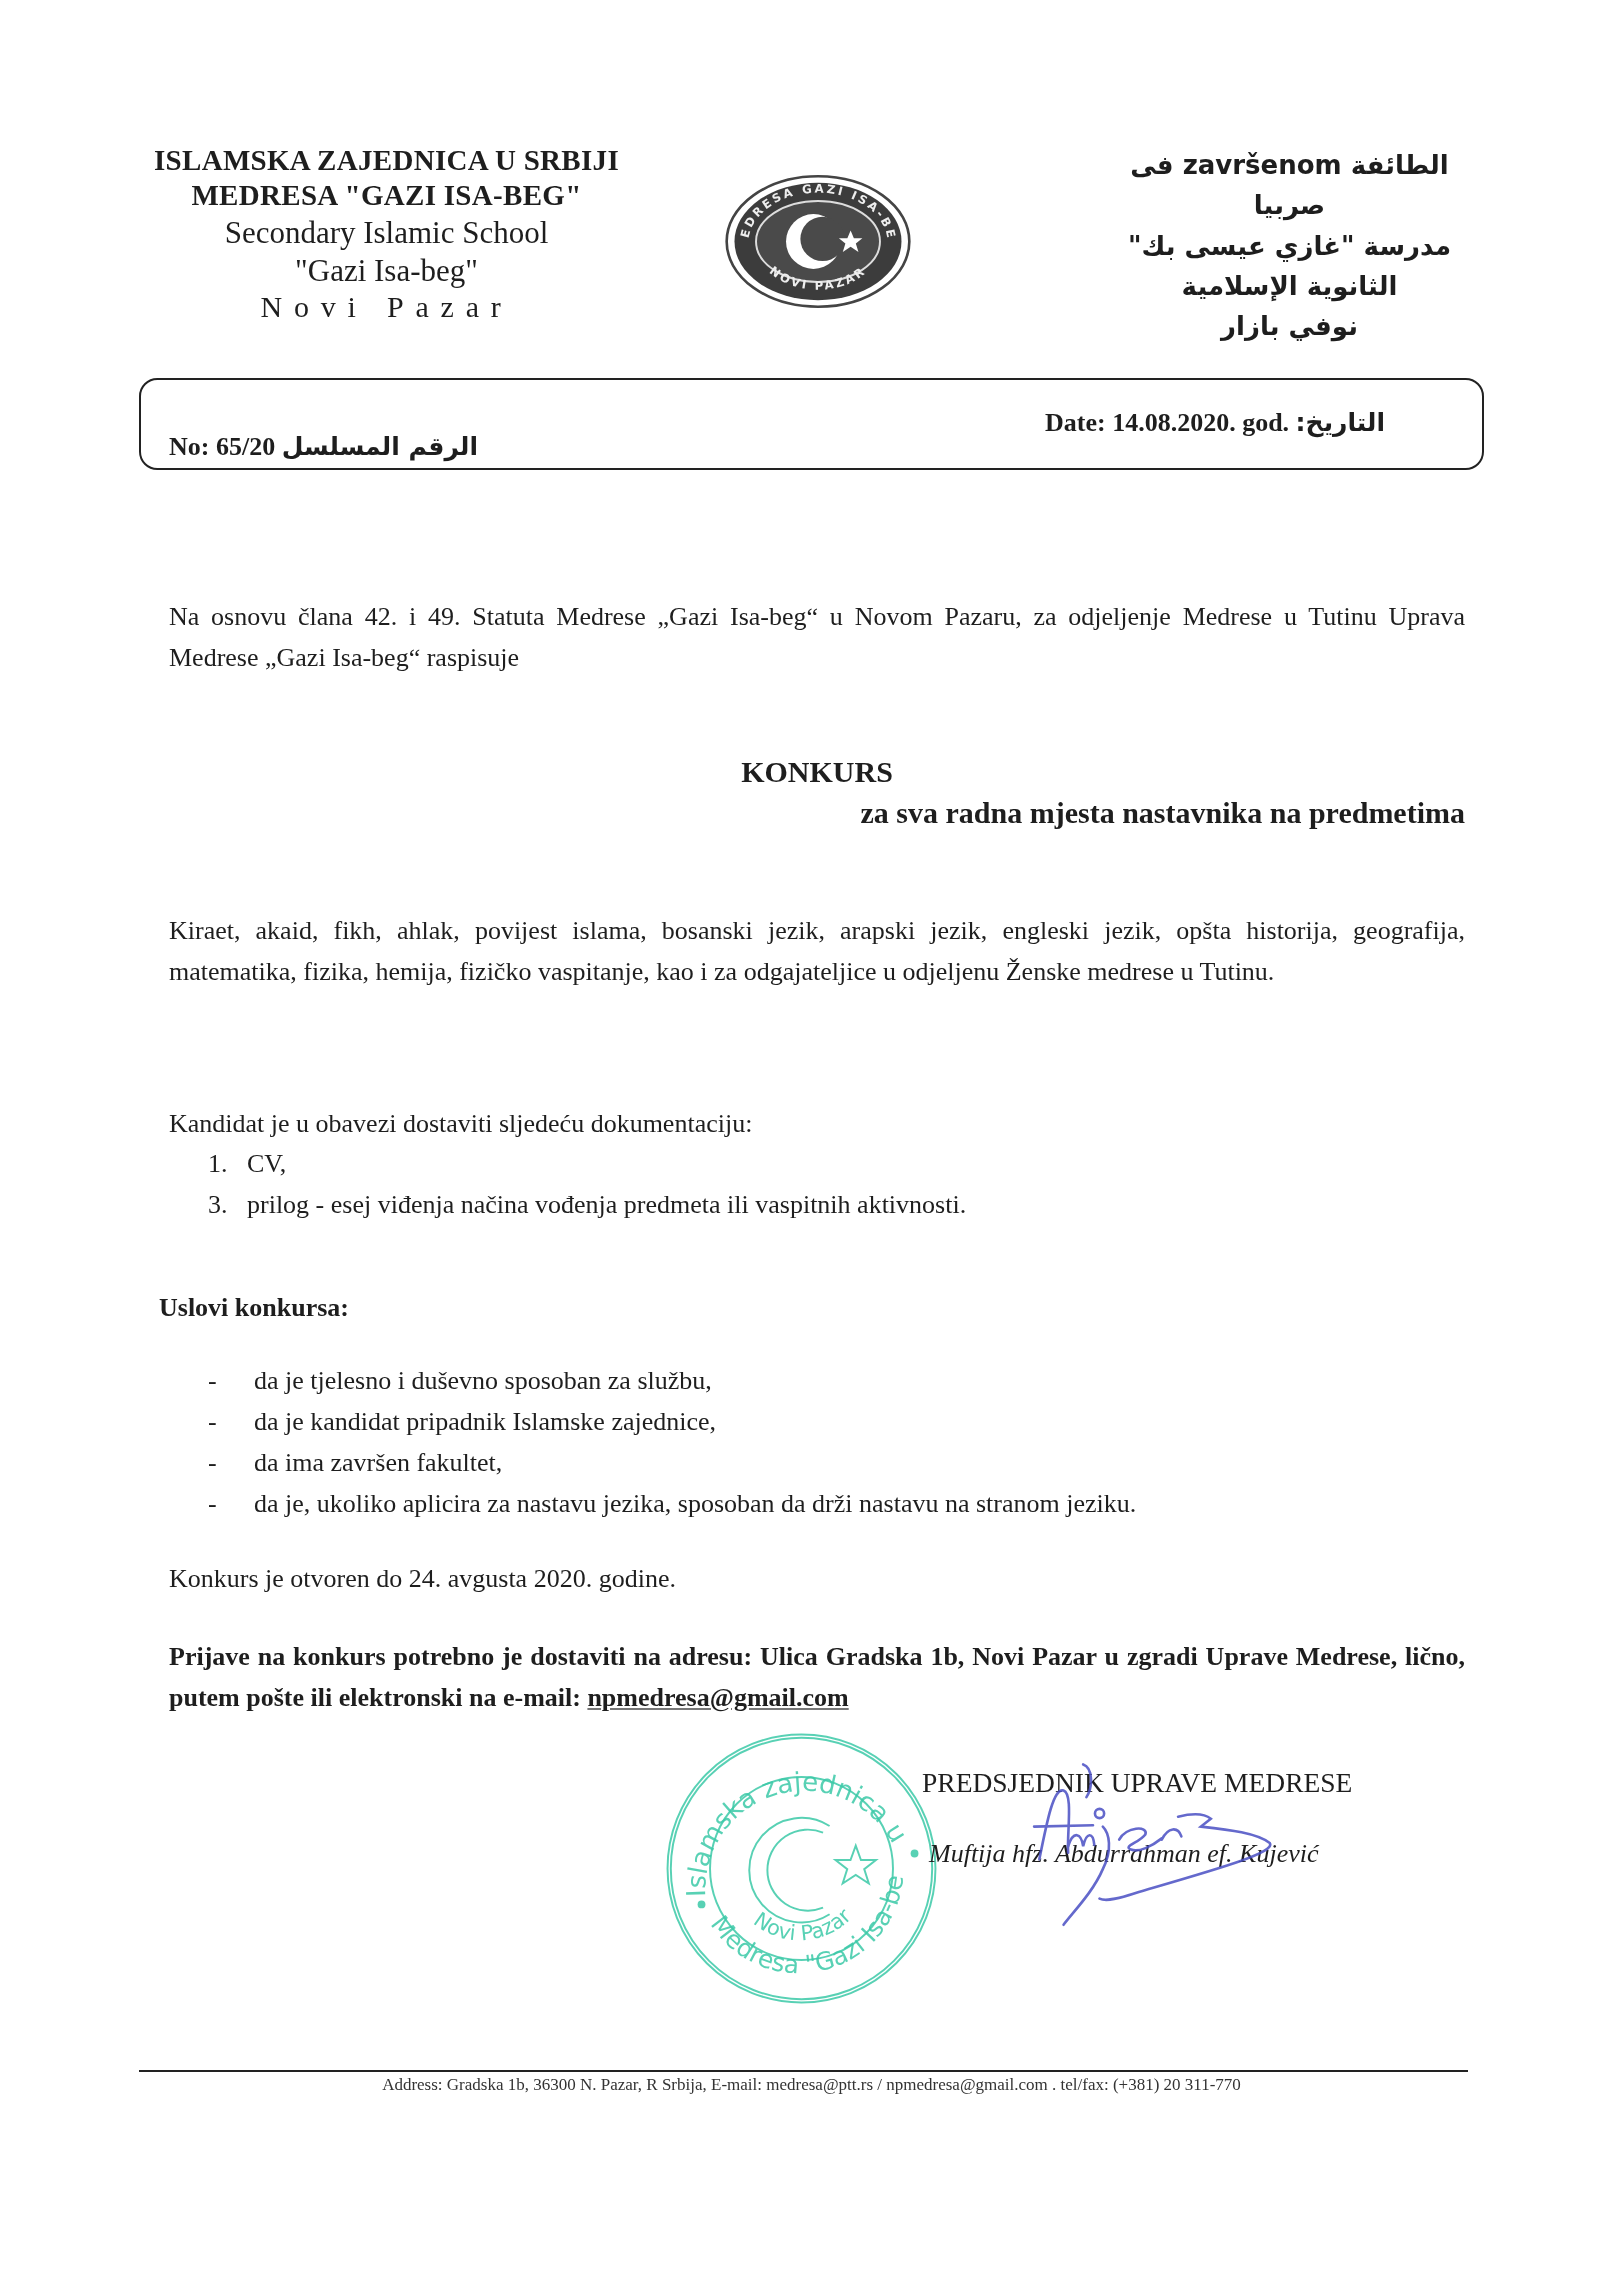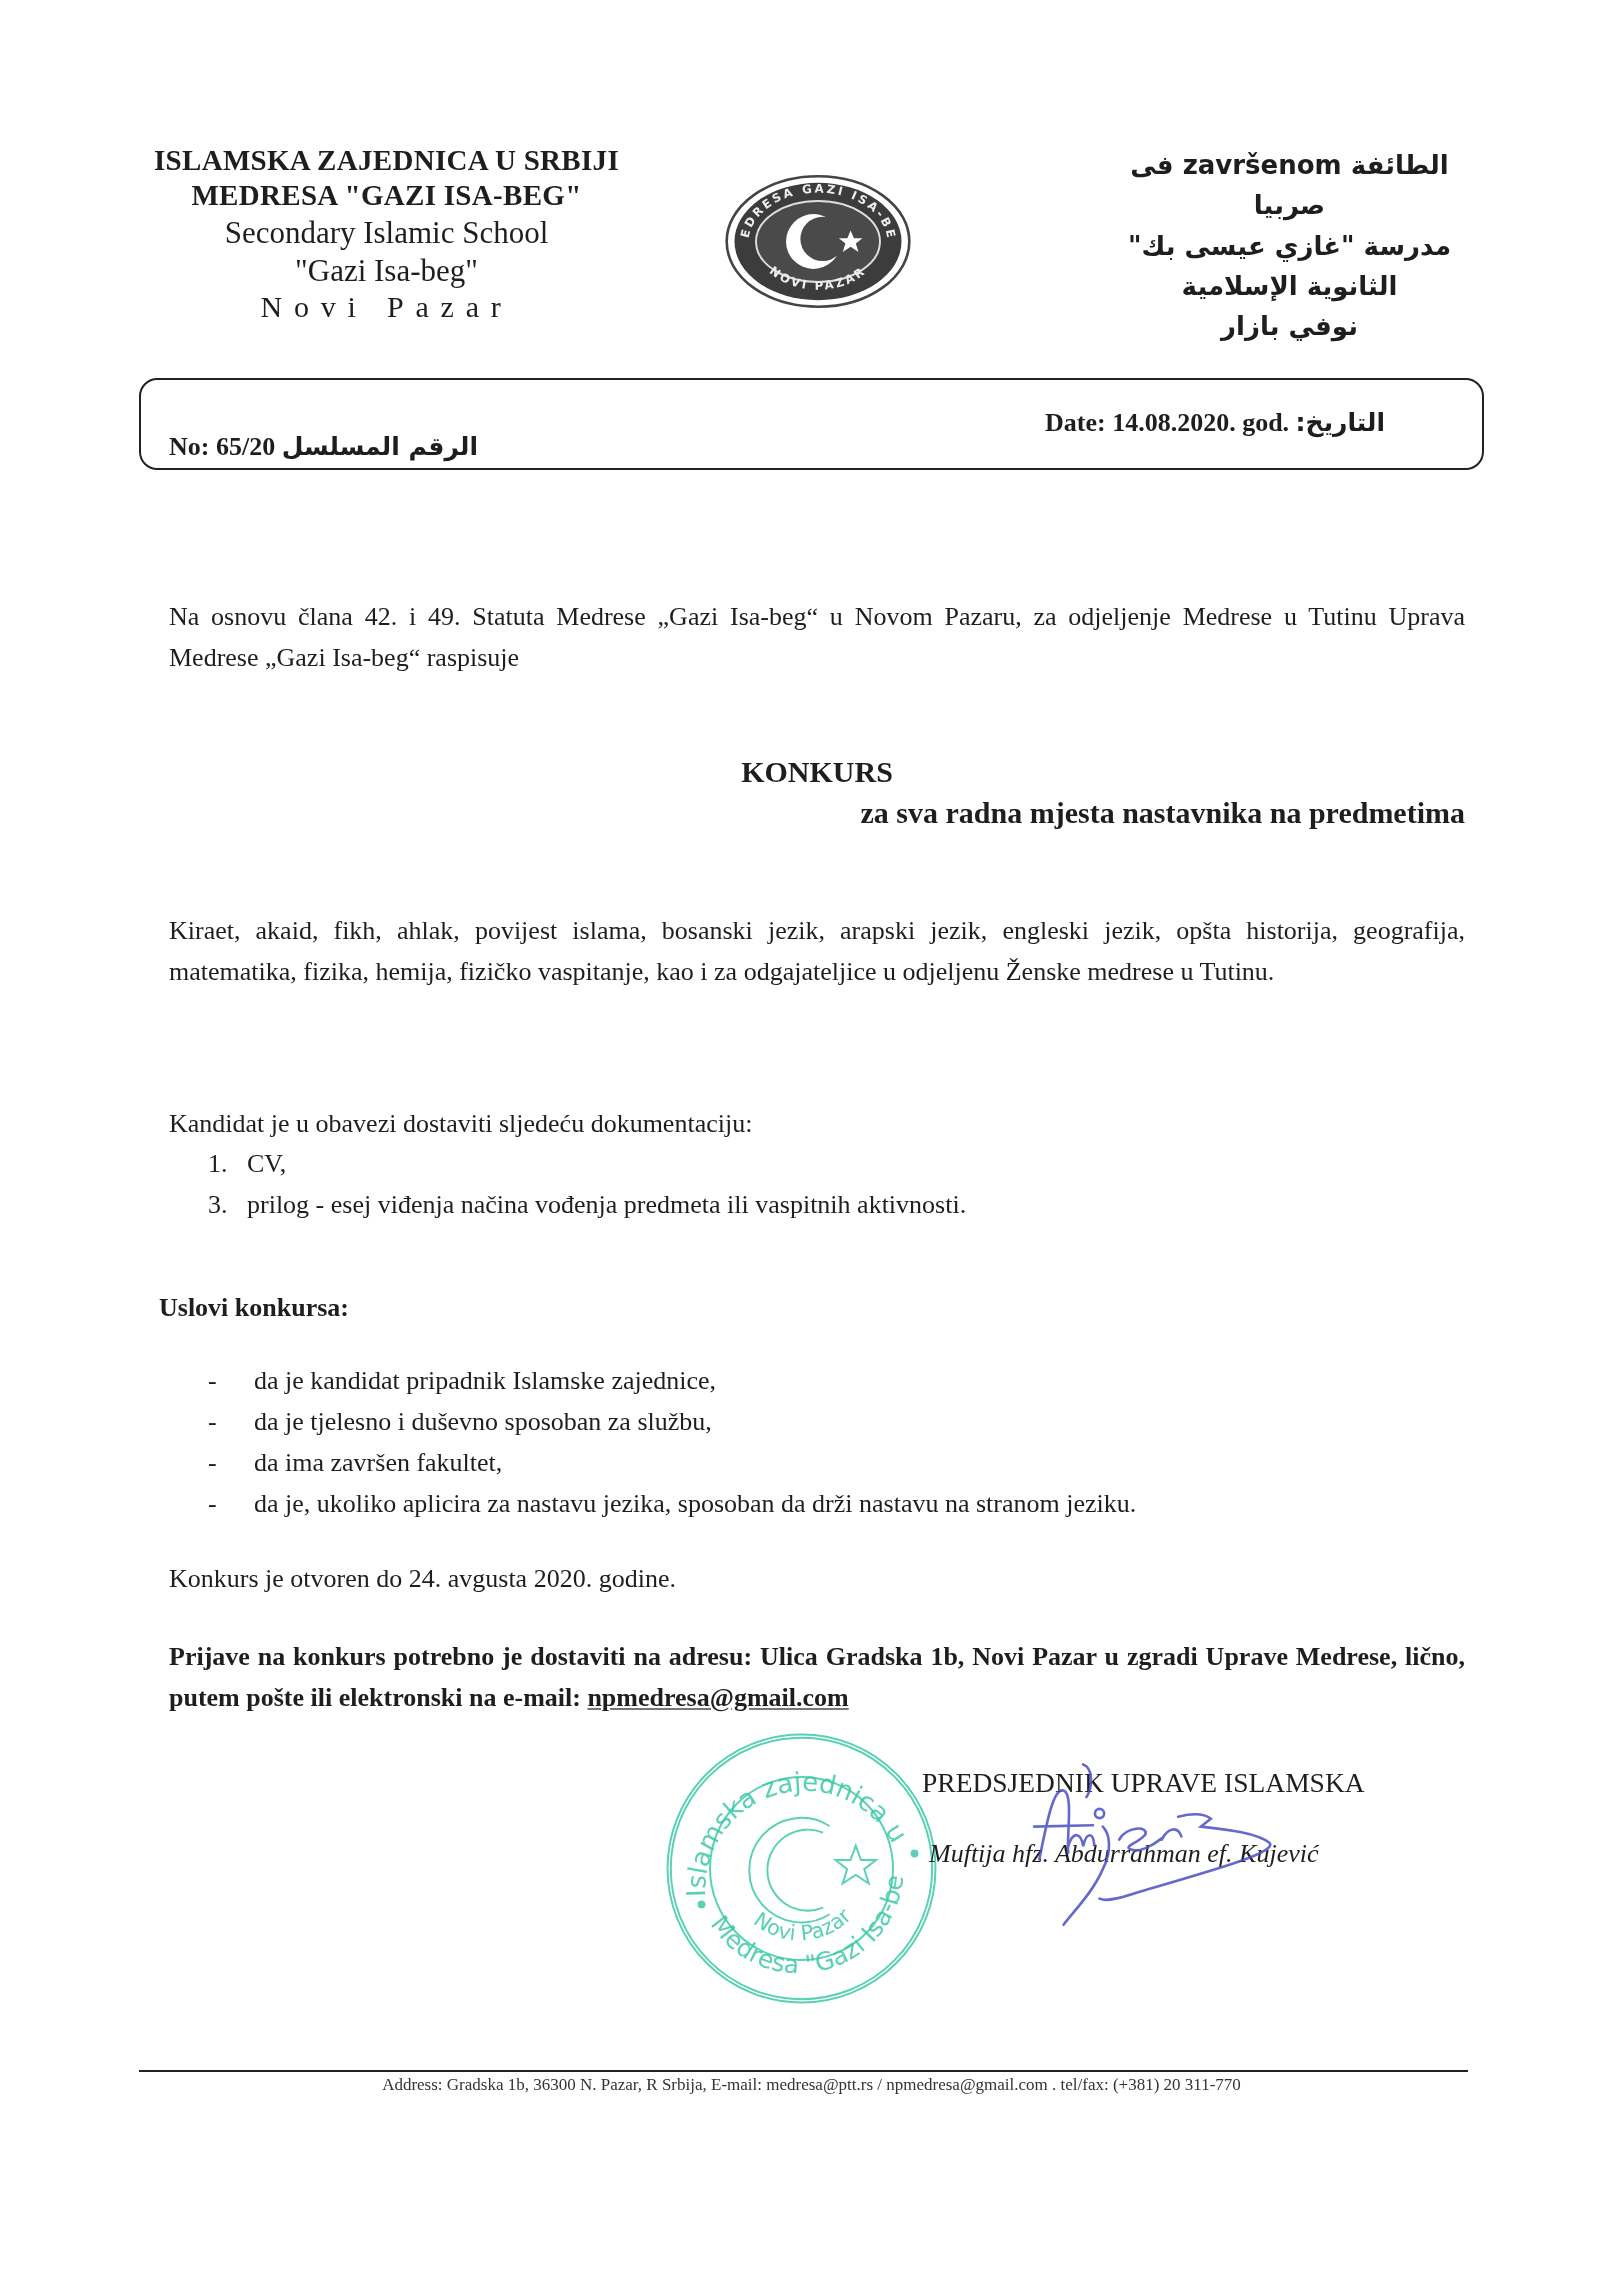--- a/index.html
+++ b/index.html
@@ -115,22 +115,22 @@
 <div class="abs para p-subjects">Kiraet, akaid, fikh, ahlak, povijest islama, bosanski jezik, arapski jezik, engleski jezik, opšta historija, geografija, matematika, fizika, hemija, fizičko vaspitanje, kao i za odgajateljice u odjeljenu Ženske medrese u Tutinu.</div>
 
 <div class="abs para p-docs">Kandidat je u obavezi dostaviti sljedeću dokumentaciju:</div>
 <div class="abs doclist">
   <div><span class="num">1.</span><span>CV,</span></div>
   <div><span class="num">3.</span><span>prilog - esej viđenja načina vođenja predmeta ili vaspitnih aktivnosti.</span></div>
 </div>
 
 <div class="abs uslovi">Uslovi konkursa:</div>
 <div class="abs condlist">
+  <div><span class="dash">-</span><span>da je tjelesno i duševno sposoban za službu,</span></div>
   <div><span class="dash">-</span><span>da je kandidat pripadnik Islamske zajednice,</span></div>
-  <div><span class="dash">-</span><span>da je tjelesno i duševno sposoban za službu,</span></div>
   <div><span class="dash">-</span><span>da ima završen fakultet,</span></div>
   <div><span class="dash">-</span><span>da je, ukoliko aplicira za nastavu jezika, sposoban da drži nastavu na stranom jeziku.</span></div>
 </div>
 
 <div class="abs para p-open">Konkurs je otvoren do 24. avgusta 2020. godine.</div>
 <div class="abs para p-apply">
   <span>Prijave na konkurs potrebno je dostaviti na adresu: Ulica Gradska 1b, Novi Pazar u zgradi Uprave Medrese, lično, putem pošte ili elektronski na e-mail: </span><a class="email-link">npmedresa@gmail.com</a>
 </div>
 
 <div class="abs stamp">
@@ -157,21 +157,21 @@
       </text>
       <text font-size="32">
         <textPath href="#stampInner" startOffset="50%" text-anchor="middle">Novi Pazar</textPath>
       </text>
       <circle cx="62" cy="270" r="6"></circle>
       <circle cx="388" cy="192" r="6"></circle>
     </g>
   </svg>
 </div>
 
-<div class="abs sig-title">PREDSJEDNIK UPRAVE ISLAMSKA</div>
+<div class="abs sig-title">PREDSJEDNIK UPRAVE MEDRESE</div>
 <div class="abs sig-name">Muftija hfz. Abdurrahman ef. Kujević</div>
 
 <div class="abs signature">
   <svg width="288" height="177" viewBox="0 0 440 270">
     <g fill="none" stroke="#4a4fc4" stroke-width="4" stroke-linecap="round" opacity="0.85">
       <path d="M 28 150 C 40 90, 50 40, 65 45 C 80 50, 70 110, 72 140"></path>
       <path d="M 20 100 L 110 98"></path>
       <path d="M 95 5 C 110 10, 110 40, 100 55"></path>
       <path d="M 72 130 C 80 105, 92 110, 95 130 C 100 108, 110 108, 112 128"></path>
       <path d="M 125 100 C 135 110, 140 135, 125 165 C 110 200, 80 230, 65 250"></path>

